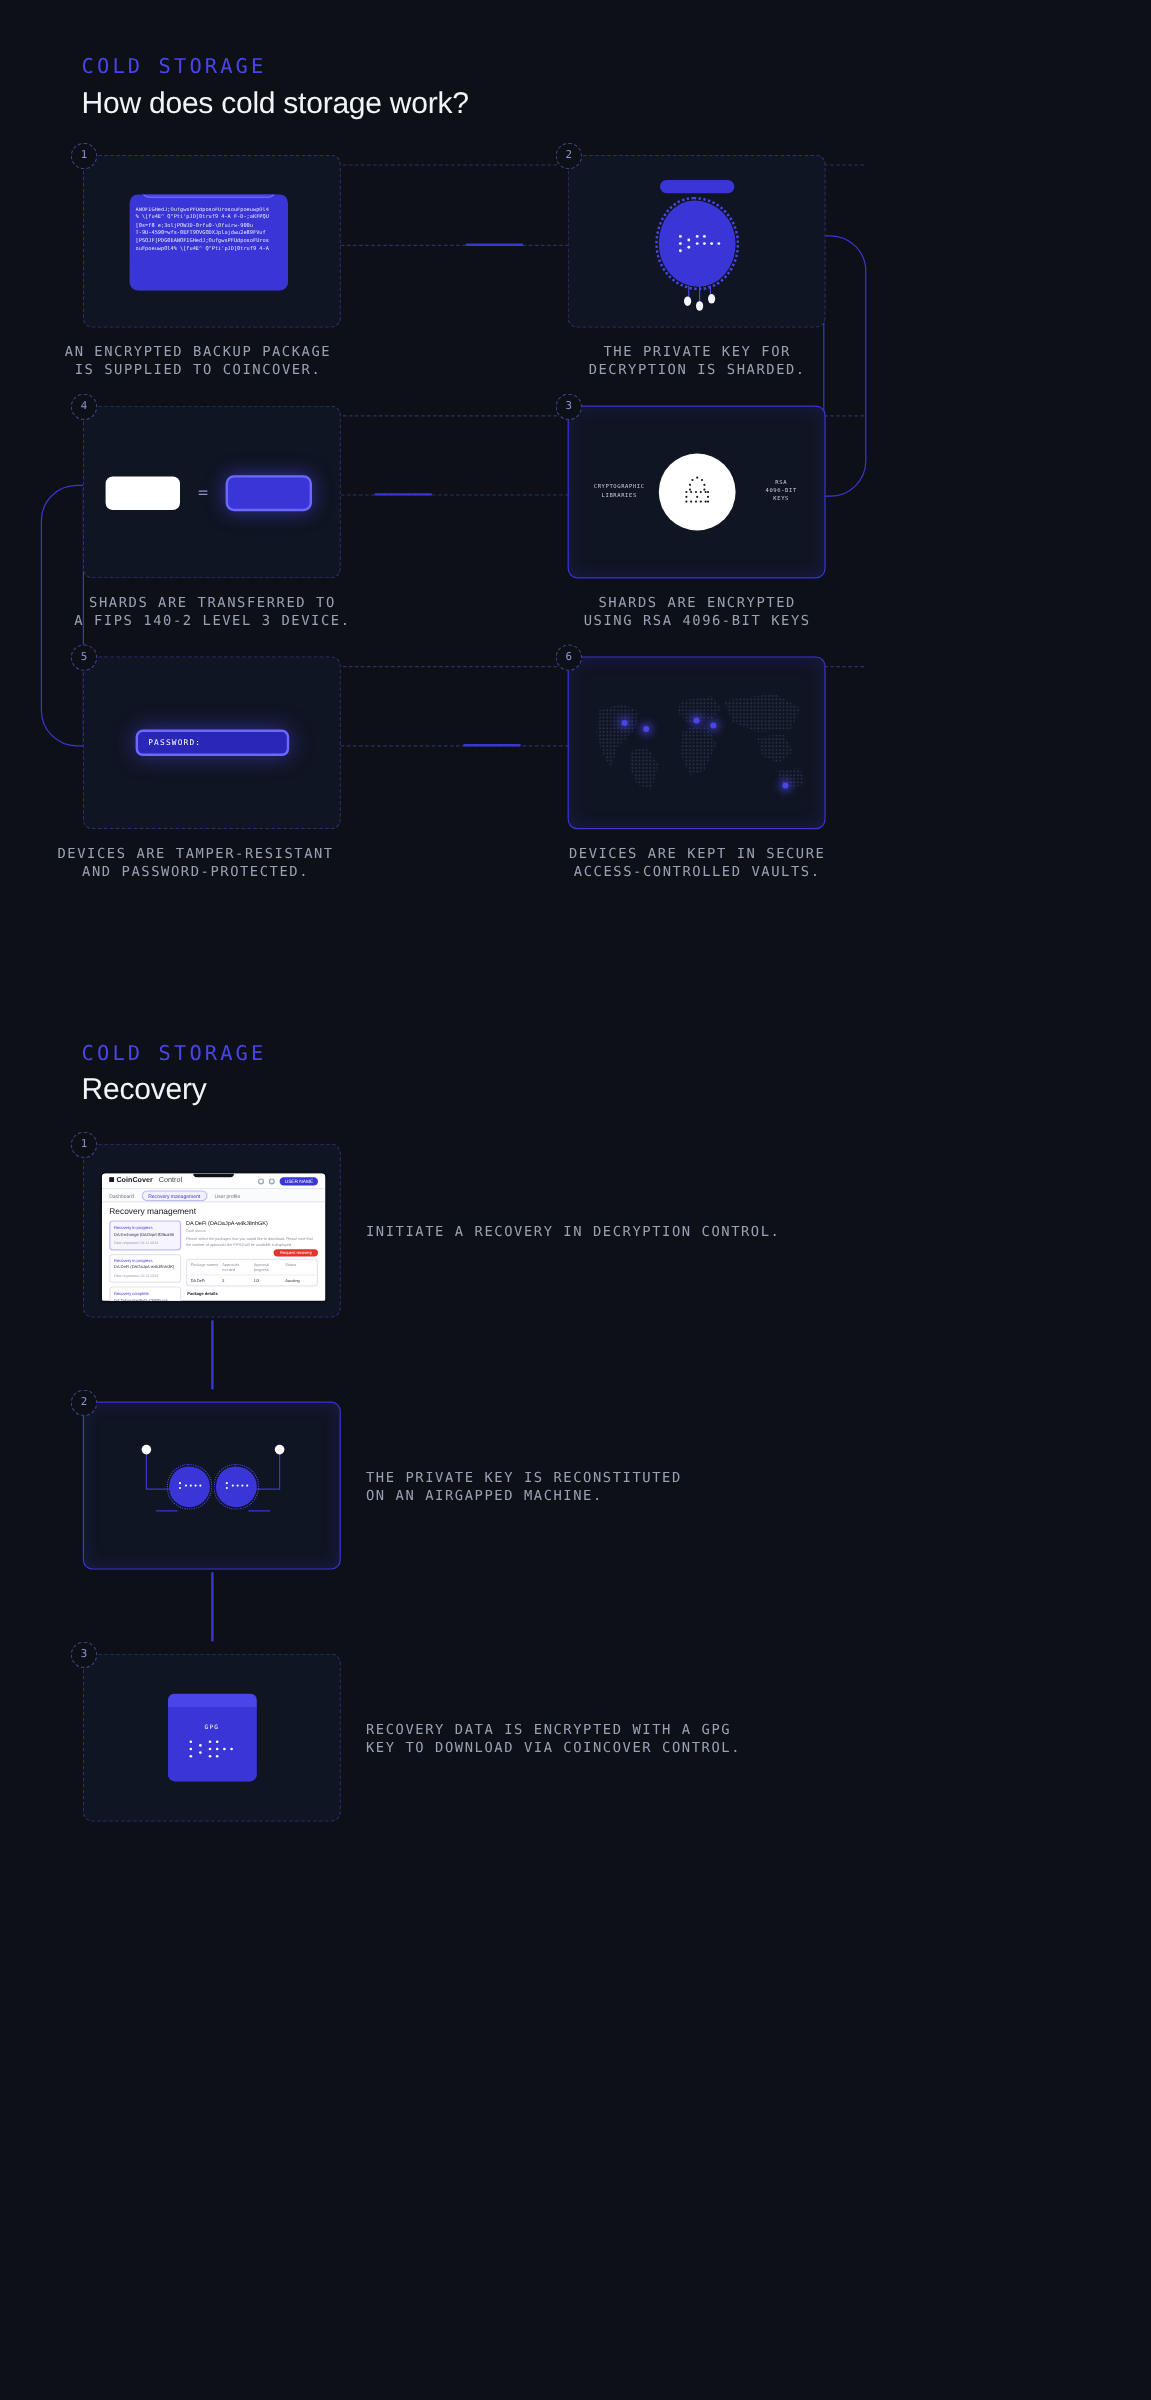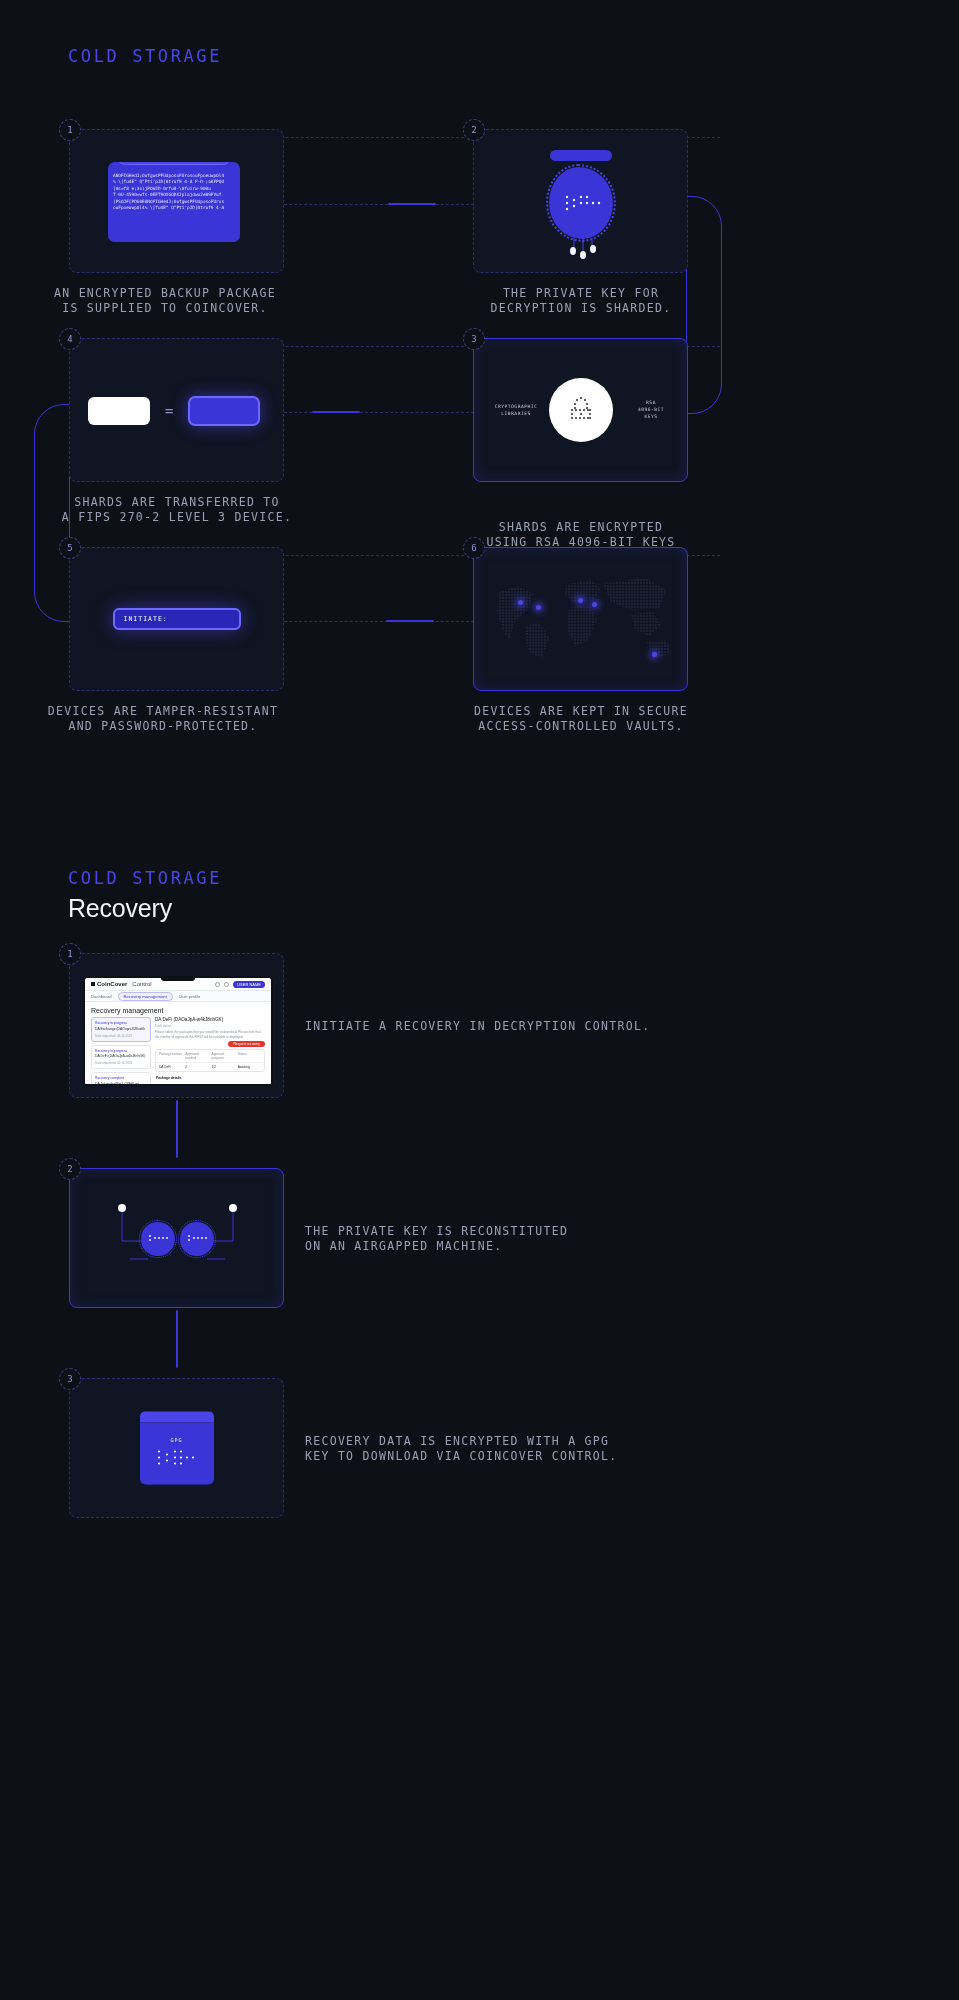--- a/index.html
+++ b/index.html
@@ -292,20 +292,21 @@
 
   .dotgrid { opacity: .9; }
 </style>
 </head>
 <body>
 
 <div class="page">
 
   <div id="sec1-head">
     <div class="sec-eyebrow">COLD STORAGE</div>
+    <div class="sec-title">How does cold storage work?</div>
   </div>
 
   <div class="dashline dash-h" style="left:284px; top:204px; width:190px;"></div>
   <div class="solid-h" style="left:388px; top:203px; width:48px;"></div>
 
   <div class="arc" style="left:686px; top:196px; width:36px; height:218px; border-left:none; border-top-right-radius:30px; border-bottom-right-radius:30px; border-color:#3a35d6; border-width:1px; border-style:solid;"></div>
 
   <div class="dashline dash-h" style="left:284px; top:412px; width:190px;"></div>
   <div class="solid-h" style="left:312px; top:411px; width:48px;"></div>
 
@@ -373,21 +374,21 @@
   <div class="caption" style="left:452px; top:286px; width:258px;">THE PRIVATE KEY FOR
 DECRYPTION IS SHARDED.</div>
 
   <div class="card" style="left:69px; top:338px; width:215px; height:144px;">
     <div class="card-num">4</div>
     <div class="chip-white" style="left:18px; top:58px;"></div>
     <div class="eqsign" style="left:95px; top:64px;">=</div>
     <div class="chip-blue" style="left:118px; top:57px;"></div>
   </div>
   <div class="caption" style="left:48px; top:495px; width:258px;">SHARDS ARE TRANSFERRED TO
-A FIPS 270-2 LEVEL 3 DEVICE.</div>
+A FIPS 140-2 LEVEL 3 DEVICE.</div>
 
   <div class="card lit" style="left:473px; top:338px; width:215px; height:144px;">
     <div class="card-num">3</div>
     <div class="sidelabel" style="left:14px; top:64px; width:56px;">CRYPTOGRAPHIC
 LIBRARIES</div>
     <div class="lockcircle">
       <svg width="34" height="34" viewBox="0 0 34 34">
         <g fill="#14161f">
           <circle cx="17" cy="5" r="0.9"></circle>
             <circle cx="13" cy="7" r="0.9"></circle>
@@ -411,27 +412,27 @@
             <circle cx="24" cy="25" r="0.9"></circle>
             <circle cx="26" cy="25" r="0.9"></circle>
           <circle cx="17" cy="21" r="0.9"></circle>
         </g>
       </svg>
     </div>
     <div class="sidelabel" style="right:14px; top:60px; width:44px;">RSA
 4096-BIT
 KEYS</div>
   </div>
-  <div class="caption" style="left:452px; top:495px; width:258px;margin-top:25px;">SHARDS ARE ENCRYPTED
+  <div class="caption" style="left:452px; top:495px; width:258px;">SHARDS ARE ENCRYPTED
 USING RSA 4096-BIT KEYS</div>
 
   <div class="card" style="left:69px; top:547px; width:215px; height:144px;">
     <div class="card-num">5</div>
     <div class="pwfield">
-      <span>INITIATE:</span>
+      <span>PASSWORD:</span>
     </div>
   </div>
   <div class="caption" style="left:34px; top:704px; width:258px;">DEVICES ARE TAMPER-RESISTANT
 AND PASSWORD-PROTECTED.</div>
 
   <div class="card lit" style="left:473px; top:547px; width:215px; height:144px;">
     <div class="card-num">6</div>
     <div class="map">
       <svg width="200" height="110" viewBox="0 0 200 110">
         <defs>

